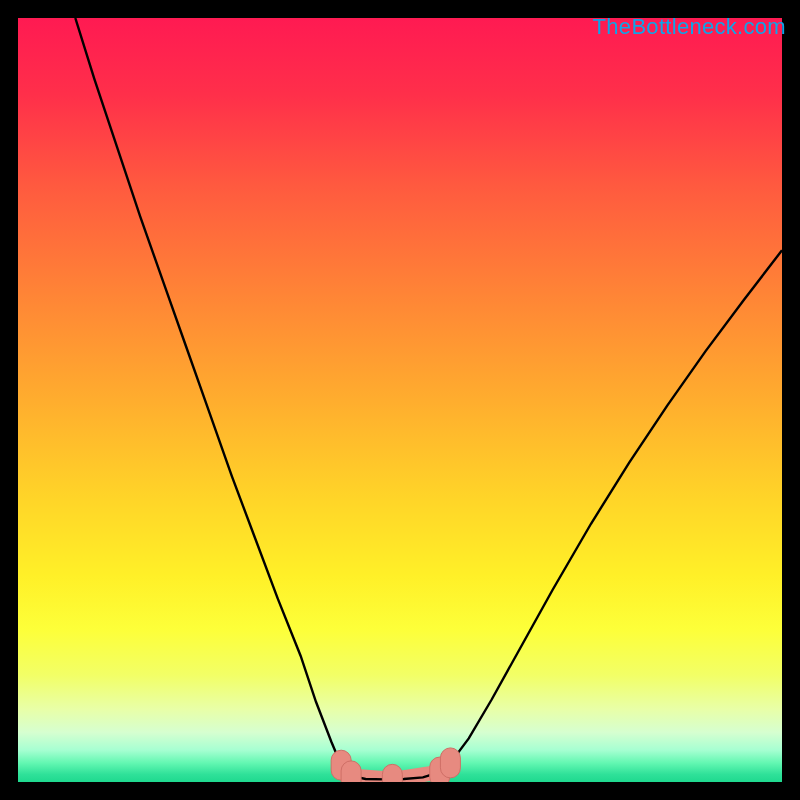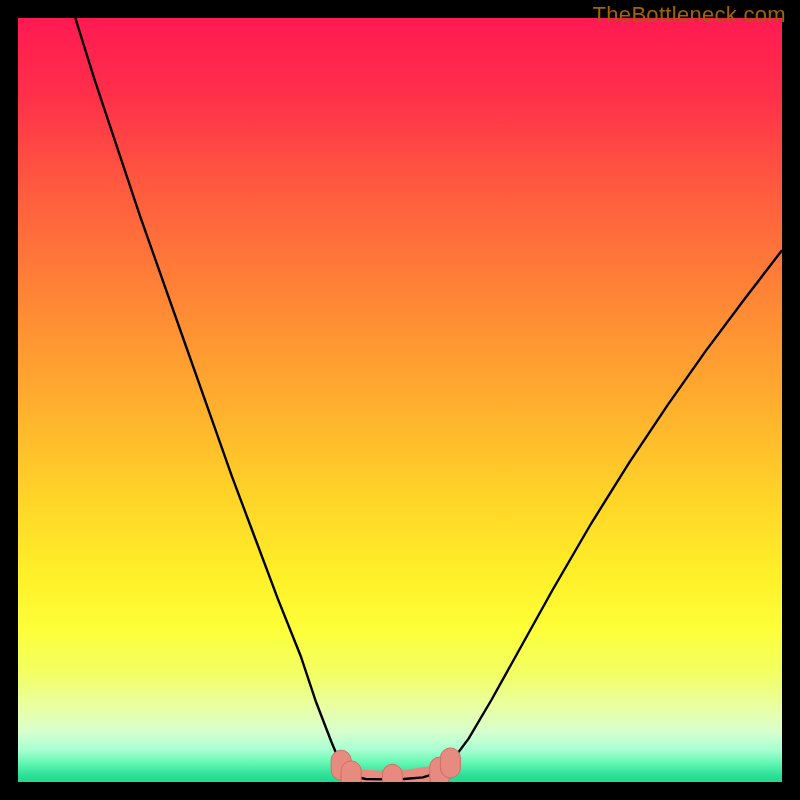--- a/index.html
+++ b/index.html
@@ -34,23 +34,23 @@
   }
   .curve-svg {
     position: absolute;
     left: 0;
     top: 0;
     width: 764px;
     height: 764px;
   }
   .attribution {
     position: absolute;
-    top: 2px;
+    top: 14px;
     right: 14px;
-    color: #a16207;
+    color: #0ea5e9;
     font-size: 22px;
     font-weight: 400;
     letter-spacing: 0.3px;
     user-select: none;
   }
 </style>
 </head>
 <body>
 
 <div class="frame">

